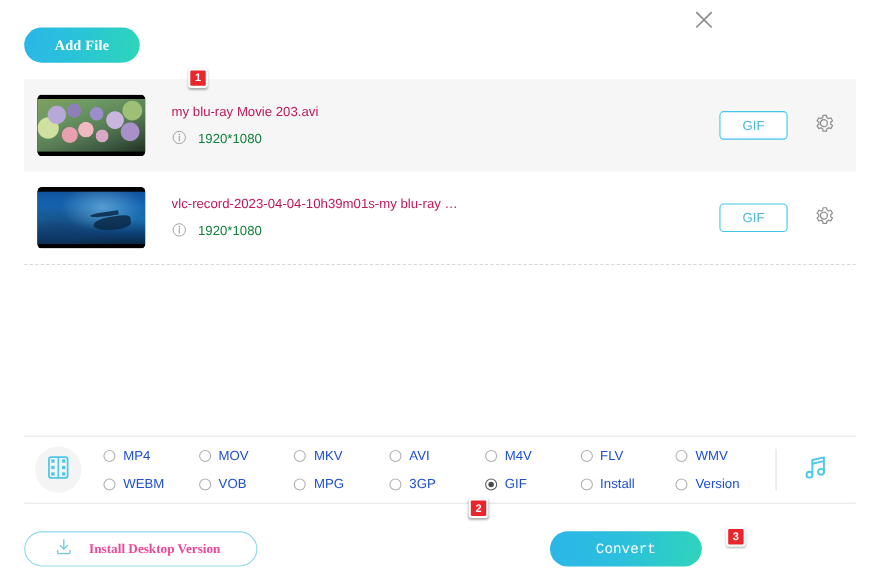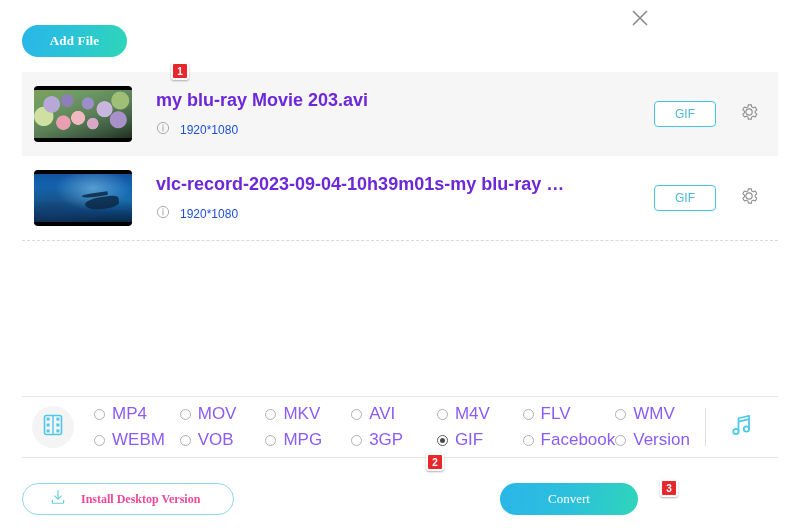--- a/index.html
+++ b/index.html
@@ -104,34 +104,33 @@
     transform: rotate(-8deg);
     box-shadow: -6px -9px 0 -4px rgba(12,45,78,.9);
   }
 
   .file-meta {
     margin-left: 24px;
     flex: 1 1 auto;
     min-width: 0;
   }
   .file-name {
-    font-size: 18px;
-    color: #6d28d9;
+    font-size: 12px;
+    color: #be185d;
     white-space: nowrap;
     overflow: hidden;
     text-overflow: ellipsis;
     margin-bottom: 10px;
-    font-weight: bold;
   }
   .file-sub {
     display: flex;
     align-items: center;
     gap: 10px;
     font-size: 12px;
-    color: #1d4ed8;
+    color: #15803d;
   }
   .info-icon { display: block; }
 
   .gif-btn {
     width: 62px; height: 26px;
     border: 1px solid #3fc6e8;
     border-radius: 4px;
     background: #ffffff;
     color: #4ab9d9;
     font-size: 12px;
@@ -177,22 +176,22 @@
     margin-left: 20px;
     display: grid;
     grid-template-columns: repeat(7, 1fr);
     grid-auto-rows: 26px;
     align-items: center;
   }
   .radio-opt {
     display: flex;
     align-items: center;
     gap: 7px;
-    font-size: 17px;
-    color: #8b5cf6;
+    font-size: 12px;
+    color: #1d4ed8;
     cursor: pointer;
   }
   .radio-dot {
     width: 11px; height: 11px;
     border-radius: 50%;
     border: 1px solid #b0b0b0;
     background: #fff;
     flex: 0 0 auto;
     position: relative;
   }
@@ -242,21 +241,21 @@
     position: absolute;
     right: 22px; top: 483px;
     width: 138px; height: 32px;
     border-radius: 16px;
     background: linear-gradient(100deg, #2ab6e8 0%, #2cc0dc 50%, #2fd5b9 100%);
     color: #ffffff;
     font-size: 13px;
     display: flex; align-items: center; justify-content: center;
     cursor: pointer;
     border: none;
-    font-family: Liberation Serif, serif;
+    font-family: Liberation Mono, monospace;
   }
 
   
   .badge {
     position: absolute;
     width: 18px; height: 18px;
     background: #e8262c;
     border: 2px solid #ffffff;
     border-radius: 3px;
     color: #ffffff;
@@ -317,21 +316,21 @@
           </svg>
         </span>
       </div>
     </div>
 
     <div class="file-row">
       <div class="thumb">
         <div class="thumb-inner thumb-ocean"></div>
       </div>
       <div class="file-meta">
-        <div class="file-name">vlc-record-2023-09-04-10h39m01s-my blu-ray …</div>
+        <div class="file-name">vlc-record-2023-04-04-10h39m01s-my blu-ray …</div>
         <div class="file-sub">
           <span class="info-icon">
             <svg width="14" height="14" viewBox="0 0 16 16">
               <circle cx="8" cy="8" r="6.4" stroke="#a0a0a0" stroke-width="1" fill="none"></circle>
               <circle cx="8" cy="4.6" r="0.8" fill="#a0a0a0"></circle>
               <path d="M8 6.6 L8 11.4" stroke="#a0a0a0" stroke-width="1.1" stroke-linecap="round"></path>
             </svg>
           </span>
           <span>1920*1080</span>
         </div>
@@ -414,21 +413,21 @@
       <label class="radio-opt">
         <span class="radio-dot"></span>
         <span>3GP</span>
       </label>
       <label class="radio-opt checked">
         <span class="radio-dot"></span>
         <span>GIF</span>
       </label>
       <label class="radio-opt">
         <span class="radio-dot"></span>
-        <span>Facebook</span>
+        <span>Install</span>
       </label>
       <label class="radio-opt">
         <span class="radio-dot"></span>
         <span>Version</span>
       </label>
     </div>
 
     <div class="format-sep"></div>
 
     <div class="audio-icon-wrap">

